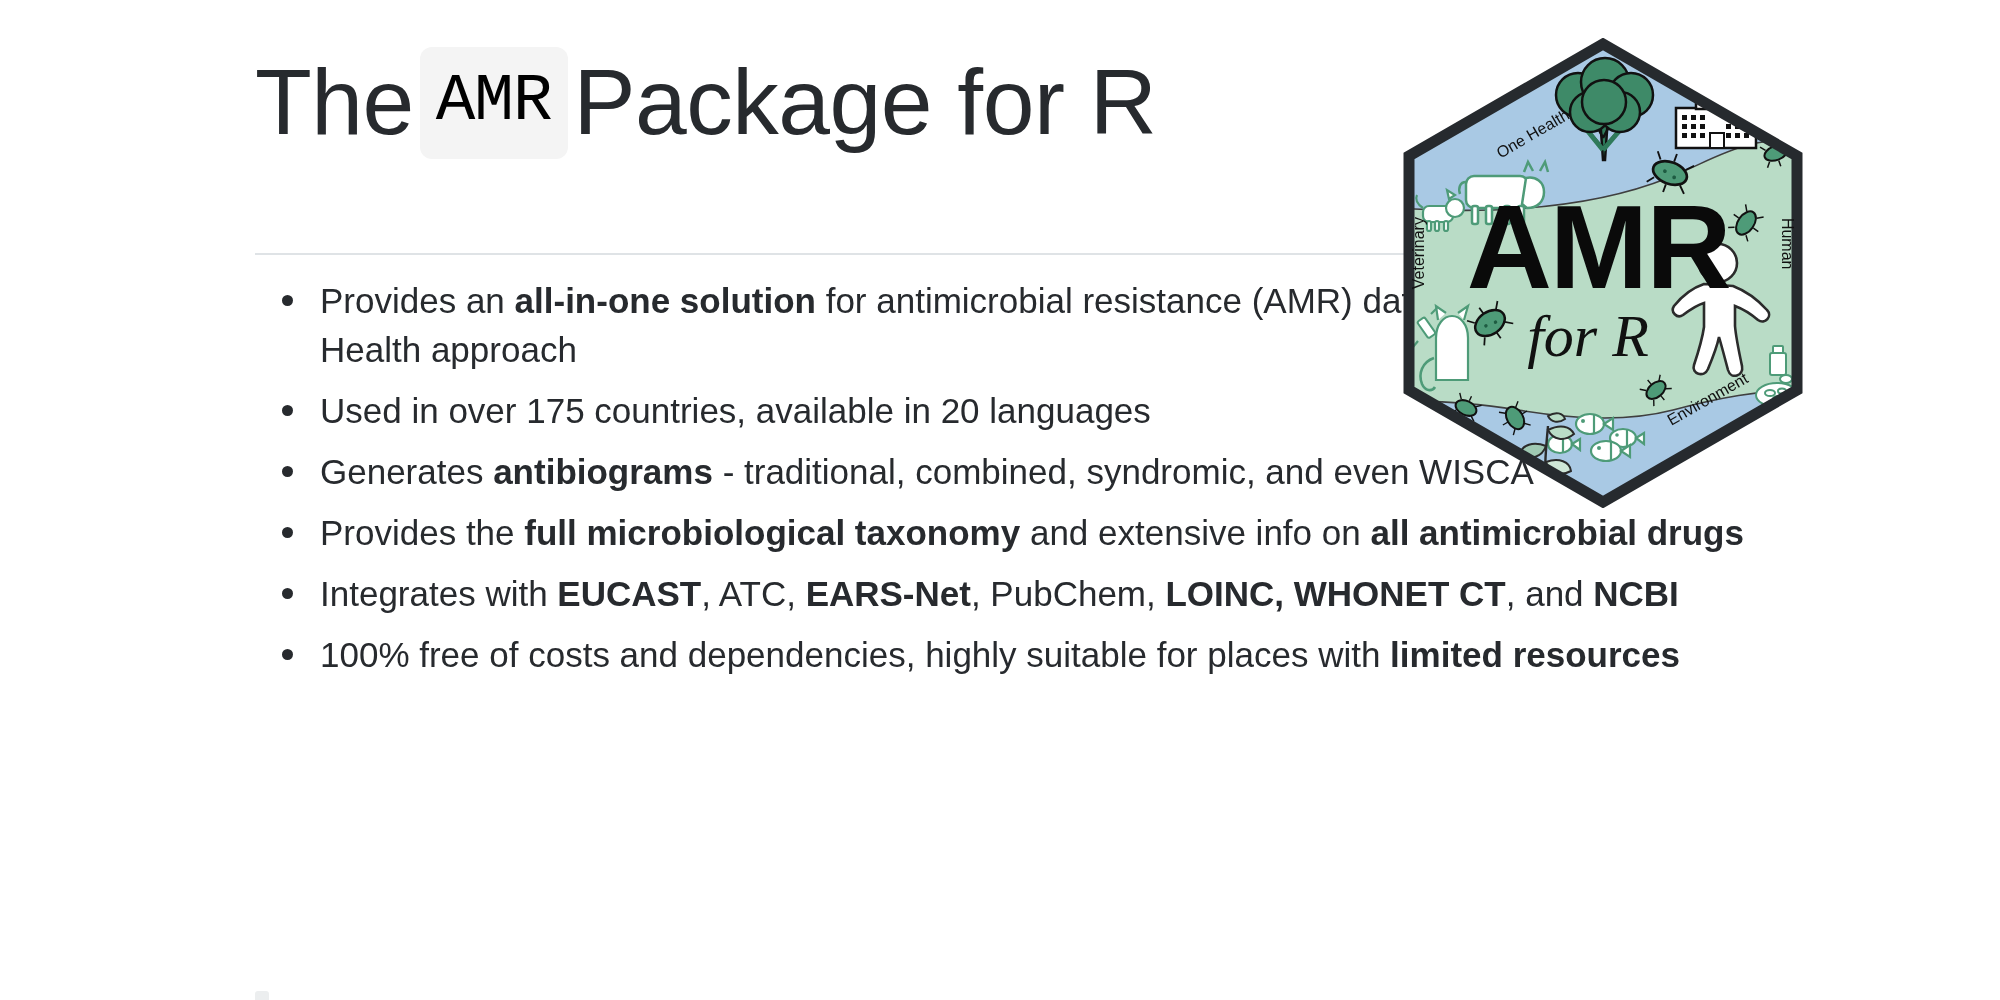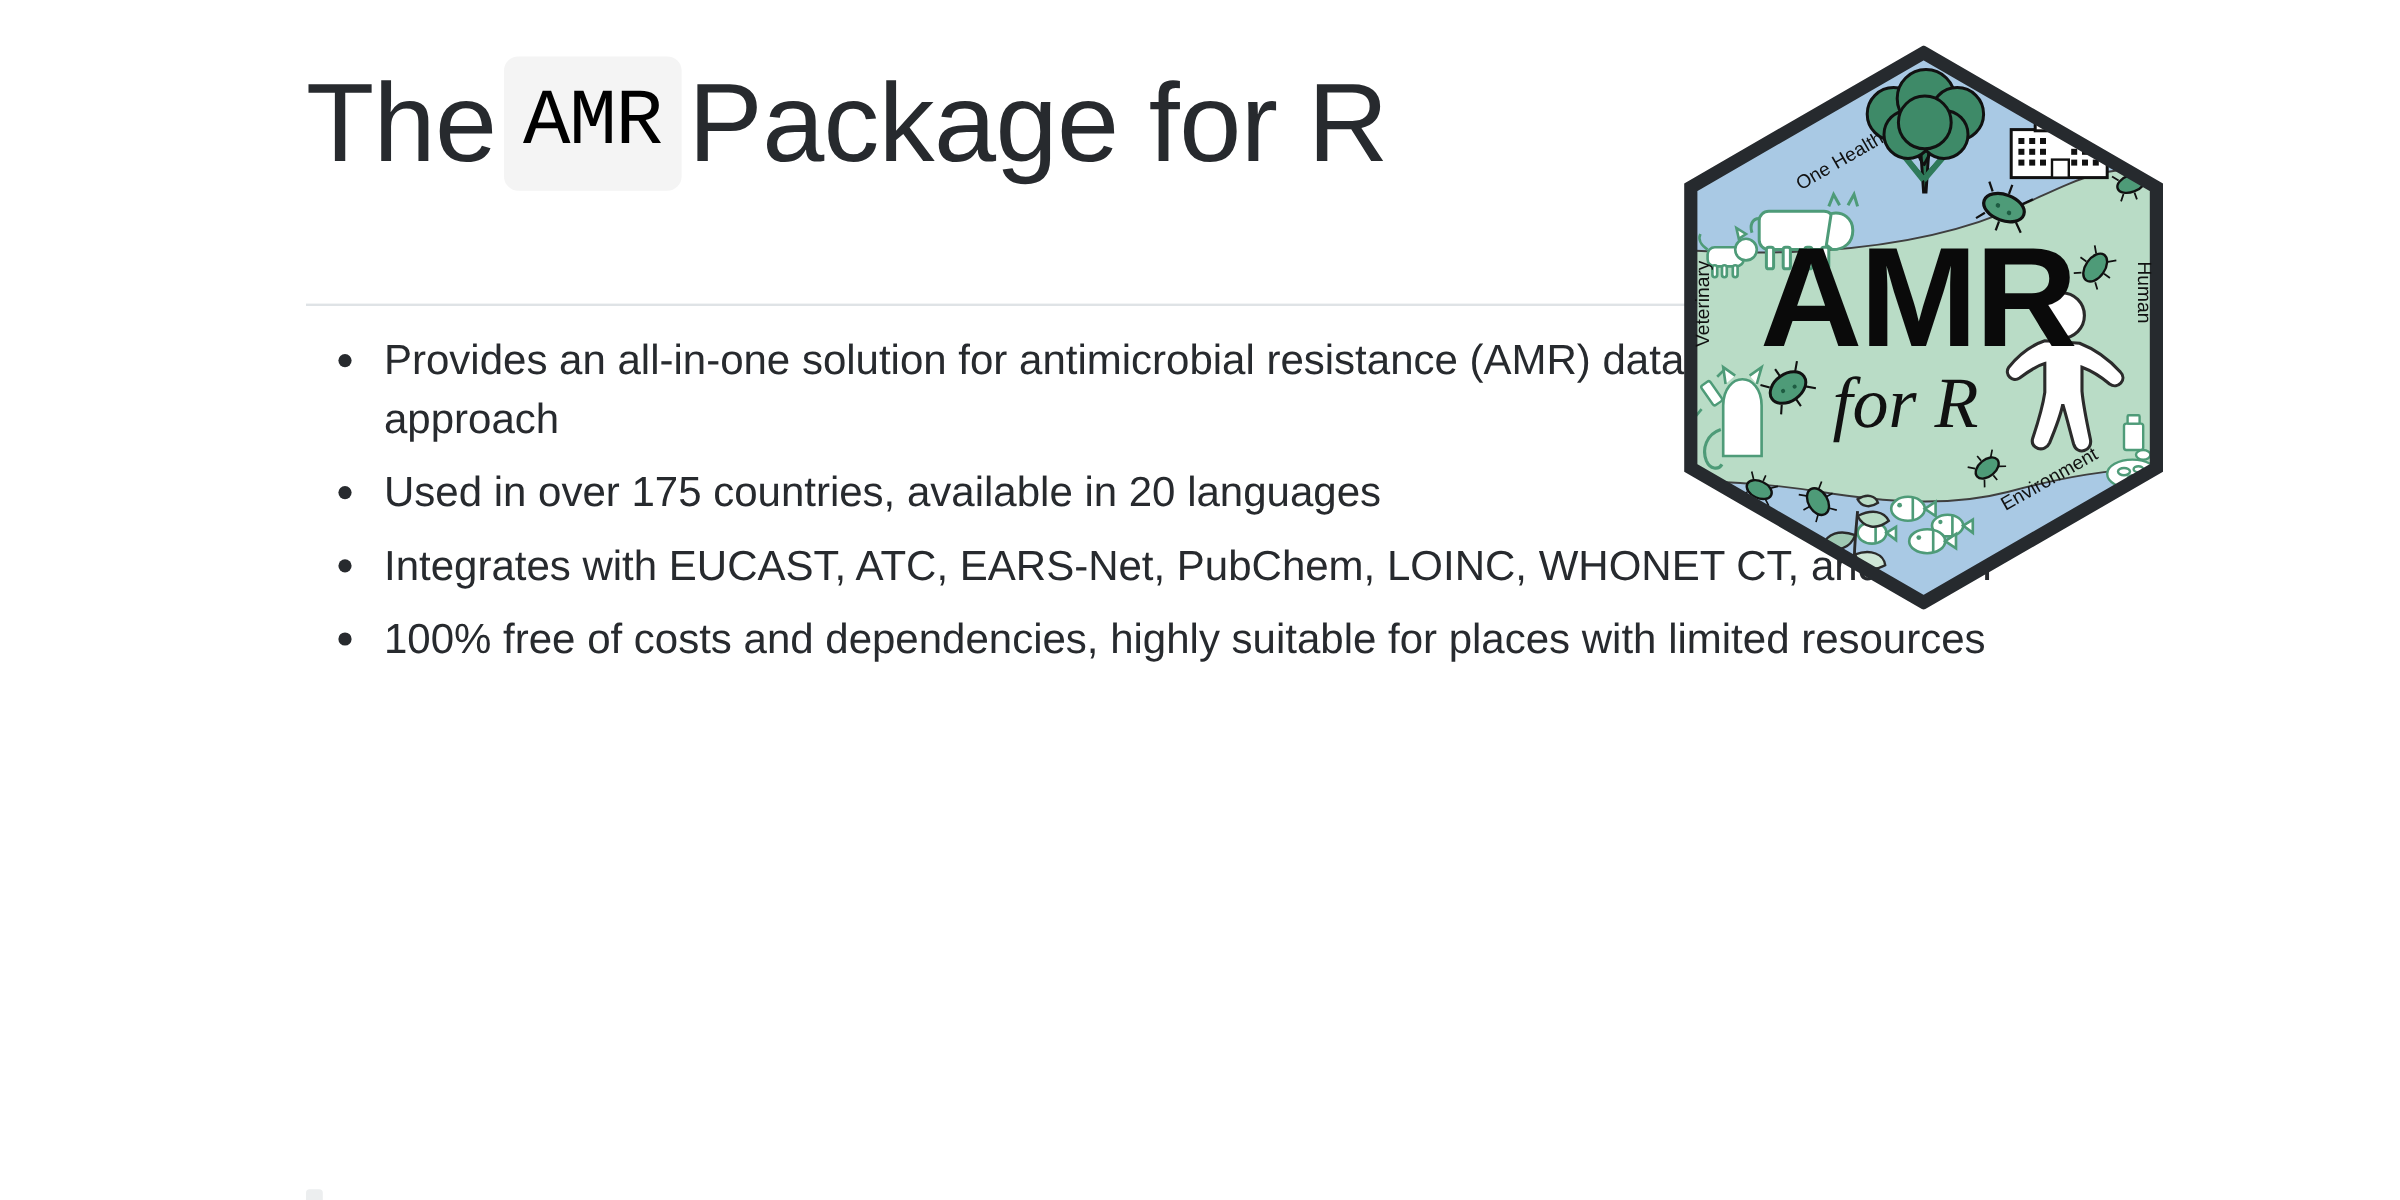--- a/index.html
+++ b/index.html
@@ -89,21 +89,21 @@
   .bullet::before {
     content: "";
     position: absolute;
     left: 27px;
     top: 19px;
     width: 11px;
     height: 11px;
     border-radius: 50%;
     background: #272a2e;
   }
-  .bullet b { font-weight: 400; }
+  .bullet b { font-weight: 700; }
 
   
   .bottom-fragment {
     position: absolute;
     left: 255px;
     top: 991px;
     width: 14px;
     height: 12px;
     background: #eceeef;
     border-radius: 3px 3px 0 0;
@@ -130,20 +130,22 @@
         <span class="code">AMR</span>
         <span class="t-part"> Package for R</span>
     </h1>
   </div>
 
   <div class="divider"></div>
 
   <ul class="bullets" id="bullet-list">
       <li class="bullet"><span>Provides an </span><b>all-in-one solution</b><span> for antimicrobial resistance (AMR) data analysis in a One Health approach</span></li>
       <li class="bullet"><span>Used in over 175 countries, available in 20 languages</span></li>
+      <li class="bullet"><span>Generates </span><b>antibiograms</b><span> - traditional, combined, syndromic, and even WISCA</span></li>
+      <li class="bullet"><span>Provides the </span><b>full microbiological taxonomy</b><span> and extensive info on </span><b>all antimicrobial drugs</b></li>
       <li class="bullet"><span>Integrates with </span><b>EUCAST</b><span>, ATC, </span><b>EARS-Net</b><span>, PubChem, </span><b>LOINC, WHONET CT</b><span>, and </span><b>NCBI</b></li>
       <li class="bullet"><span>100% free of costs and dependencies, highly suitable for places with </span><b>limited resources</b></li>
     </ul>
 
   <div class="bottom-fragment"></div>
 
   <div class="logo">
     <svg viewBox="0 0 410 470" xmlns="http://www.w3.org/2000/svg">
       <defs>
         <clipPath id="hexclip">

